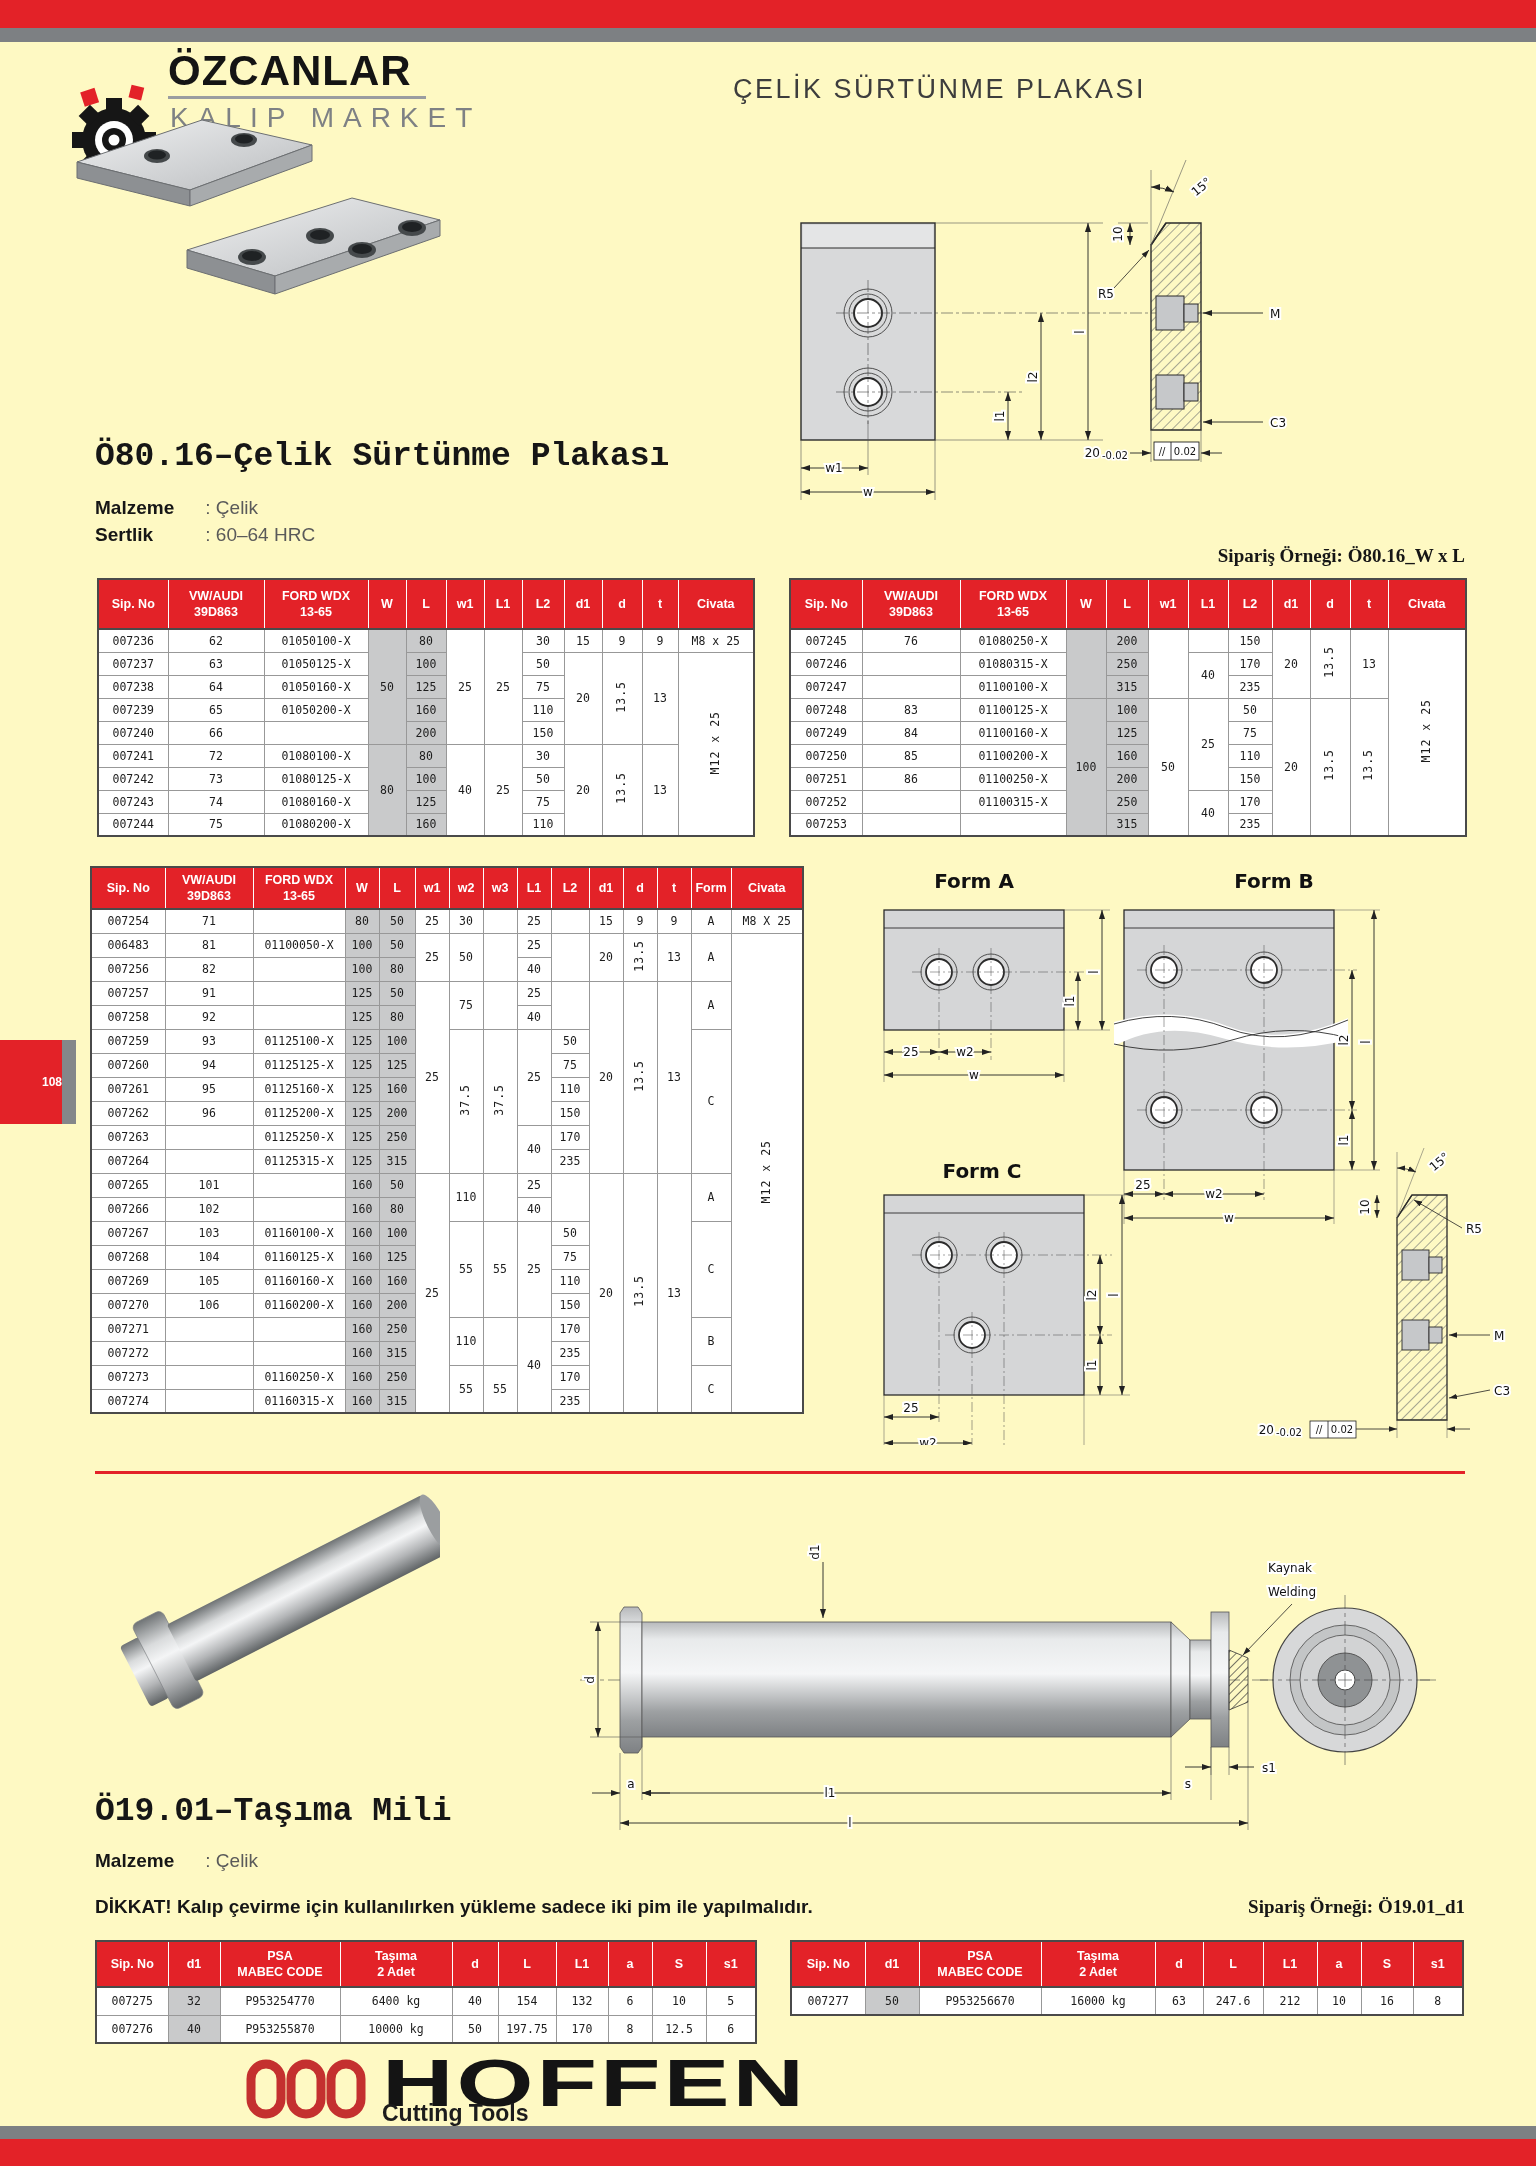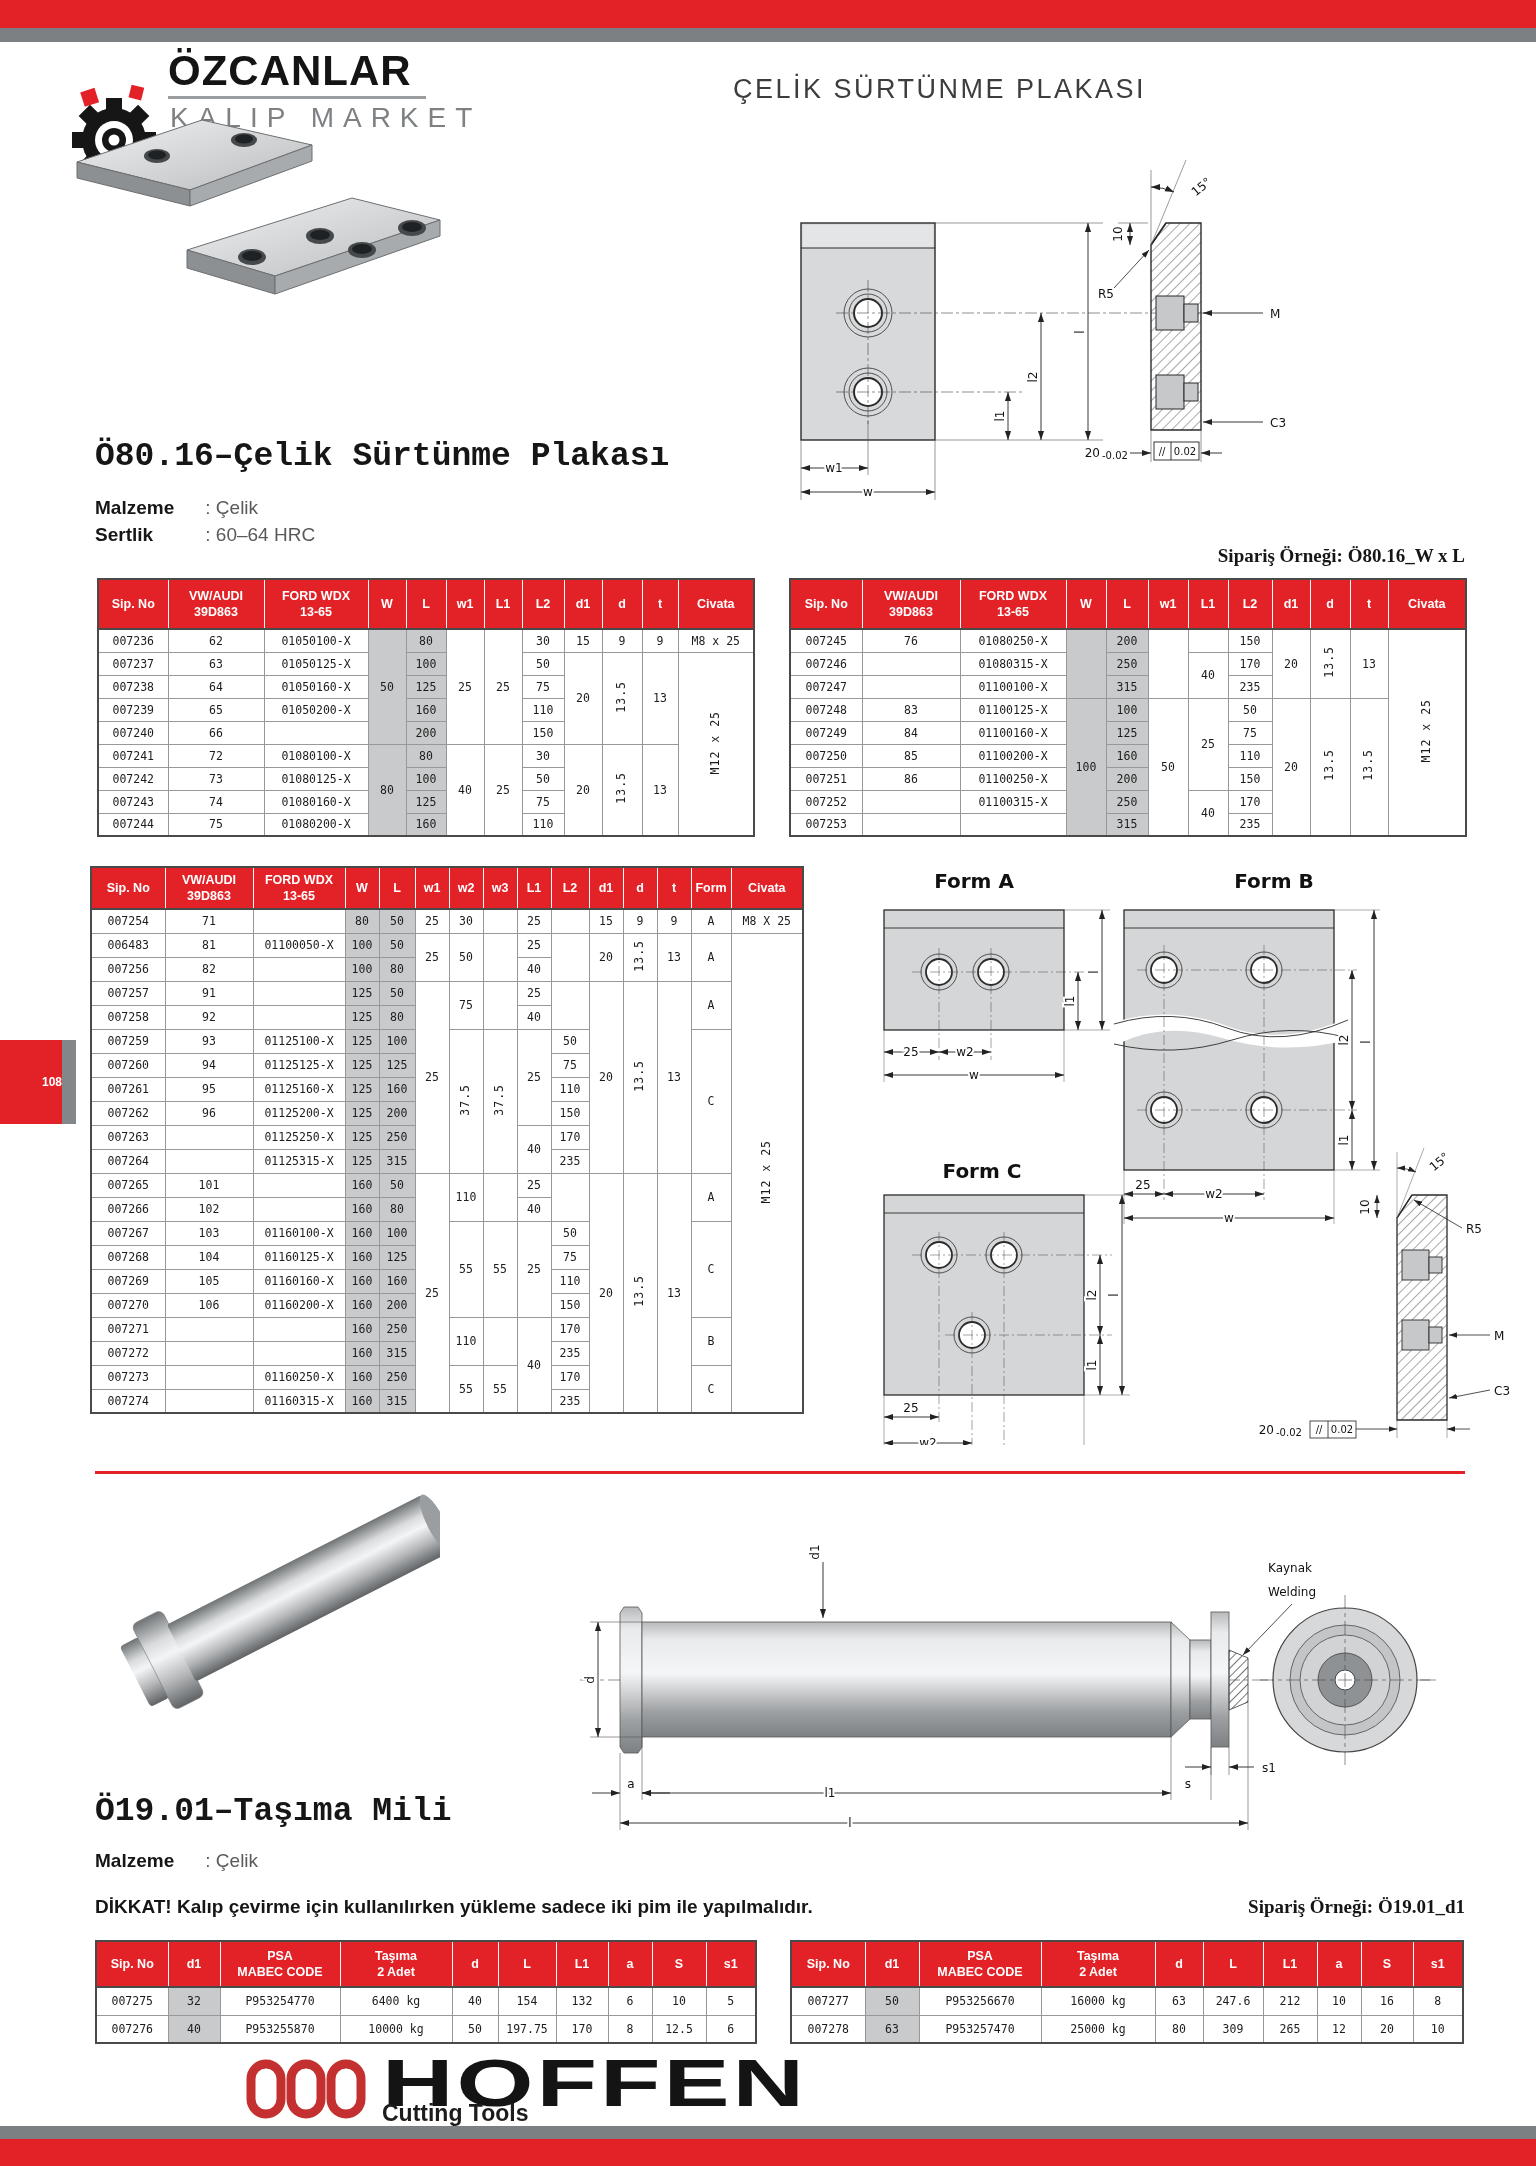--- a/index.html
+++ b/index.html
@@ -1,16 +1,16 @@
 <!DOCTYPE html>
 <html><head>
 <meta charset="utf-8">
 <style>
   html,body{margin:0;padding:0;background:#e9e9e9;}
-  .page{position:relative;width:1536px;height:2166px;background:#ffffff;margin:0 auto;
+  .page{position:relative;width:1536px;height:2166px;background:#fef9c3;margin:0 auto;
         font-family:"Liberation Sans",sans-serif;overflow:hidden;}
   .abs{position:absolute;}
   .bar-red{background:#e32228;}
   .bar-gray{background:#7d8083;}
 
   
   .brand-name{font-size:42px;font-weight:800;color:#141414;letter-spacing:1px;line-height:1;}
   .brand-rule{height:3px;background:#9a9da0;}
   .brand-sub{font-size:28px;color:#7e8184;letter-spacing:9px;line-height:1;}
   .page-title{font-size:27px;font-weight:500;color:#3d3d3d;letter-spacing:2.5px;}
@@ -1054,32 +1054,20 @@
           <td class="sh">50</td>
           <td>P953256670</td>
           <td>16000 kg</td>
           <td>63</td>
           <td>247.6</td>
           <td>212</td>
           <td>10</td>
           <td>16</td>
           <td>8</td>
         </tr>
-        <tr>
-          <td>007278</td>
-          <td class="sh">63</td>
-          <td>P953257470</td>
-          <td>25000 kg</td>
-          <td>80</td>
-          <td>309</td>
-          <td>265</td>
-          <td>12</td>
-          <td>20</td>
-          <td>10</td>
-        </tr>
       </tbody>
     </table>
 
   <svg class="abs" style="left:245px;top:2056px;" width="126" height="66" viewBox="0 0 126 66">
     <g fill="none" stroke="#c4302f" stroke-width="9">
       <rect x="6" y="8" width="30" height="50" rx="15"></rect>
       <rect x="46" y="8" width="30" height="50" rx="15"></rect>
       <rect x="86" y="8" width="30" height="50" rx="15"></rect>
     </g>
   </svg>

